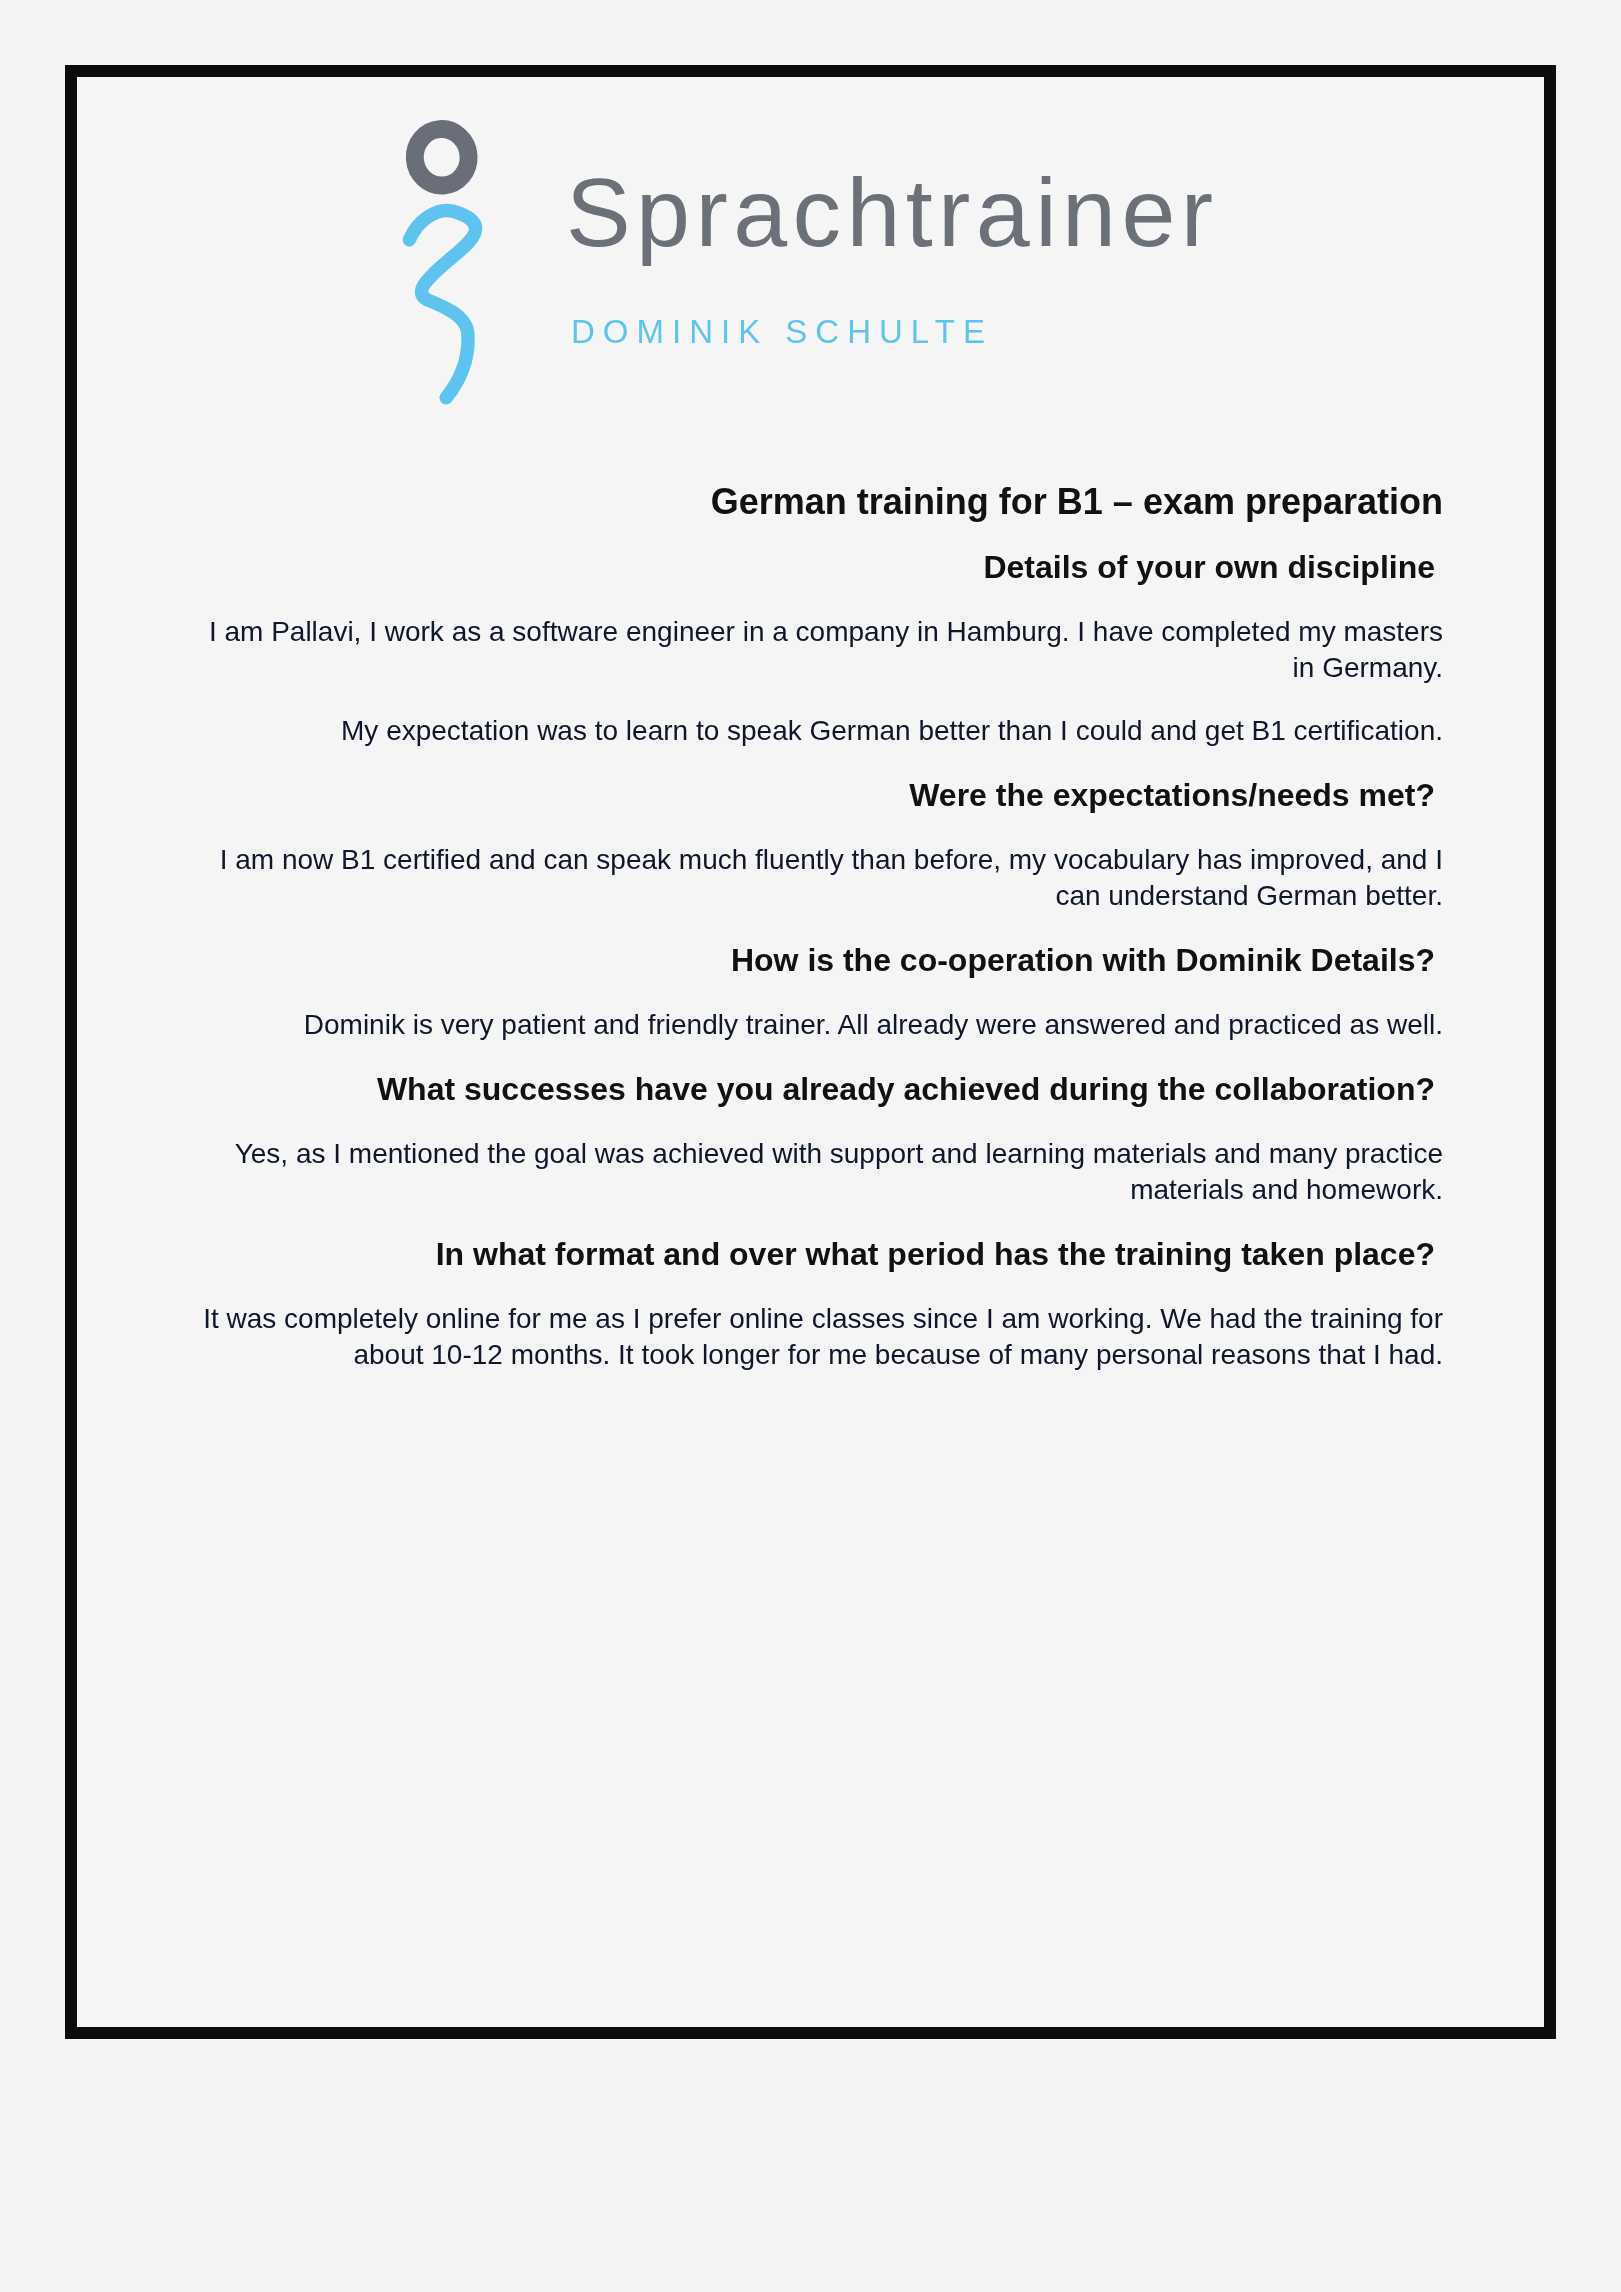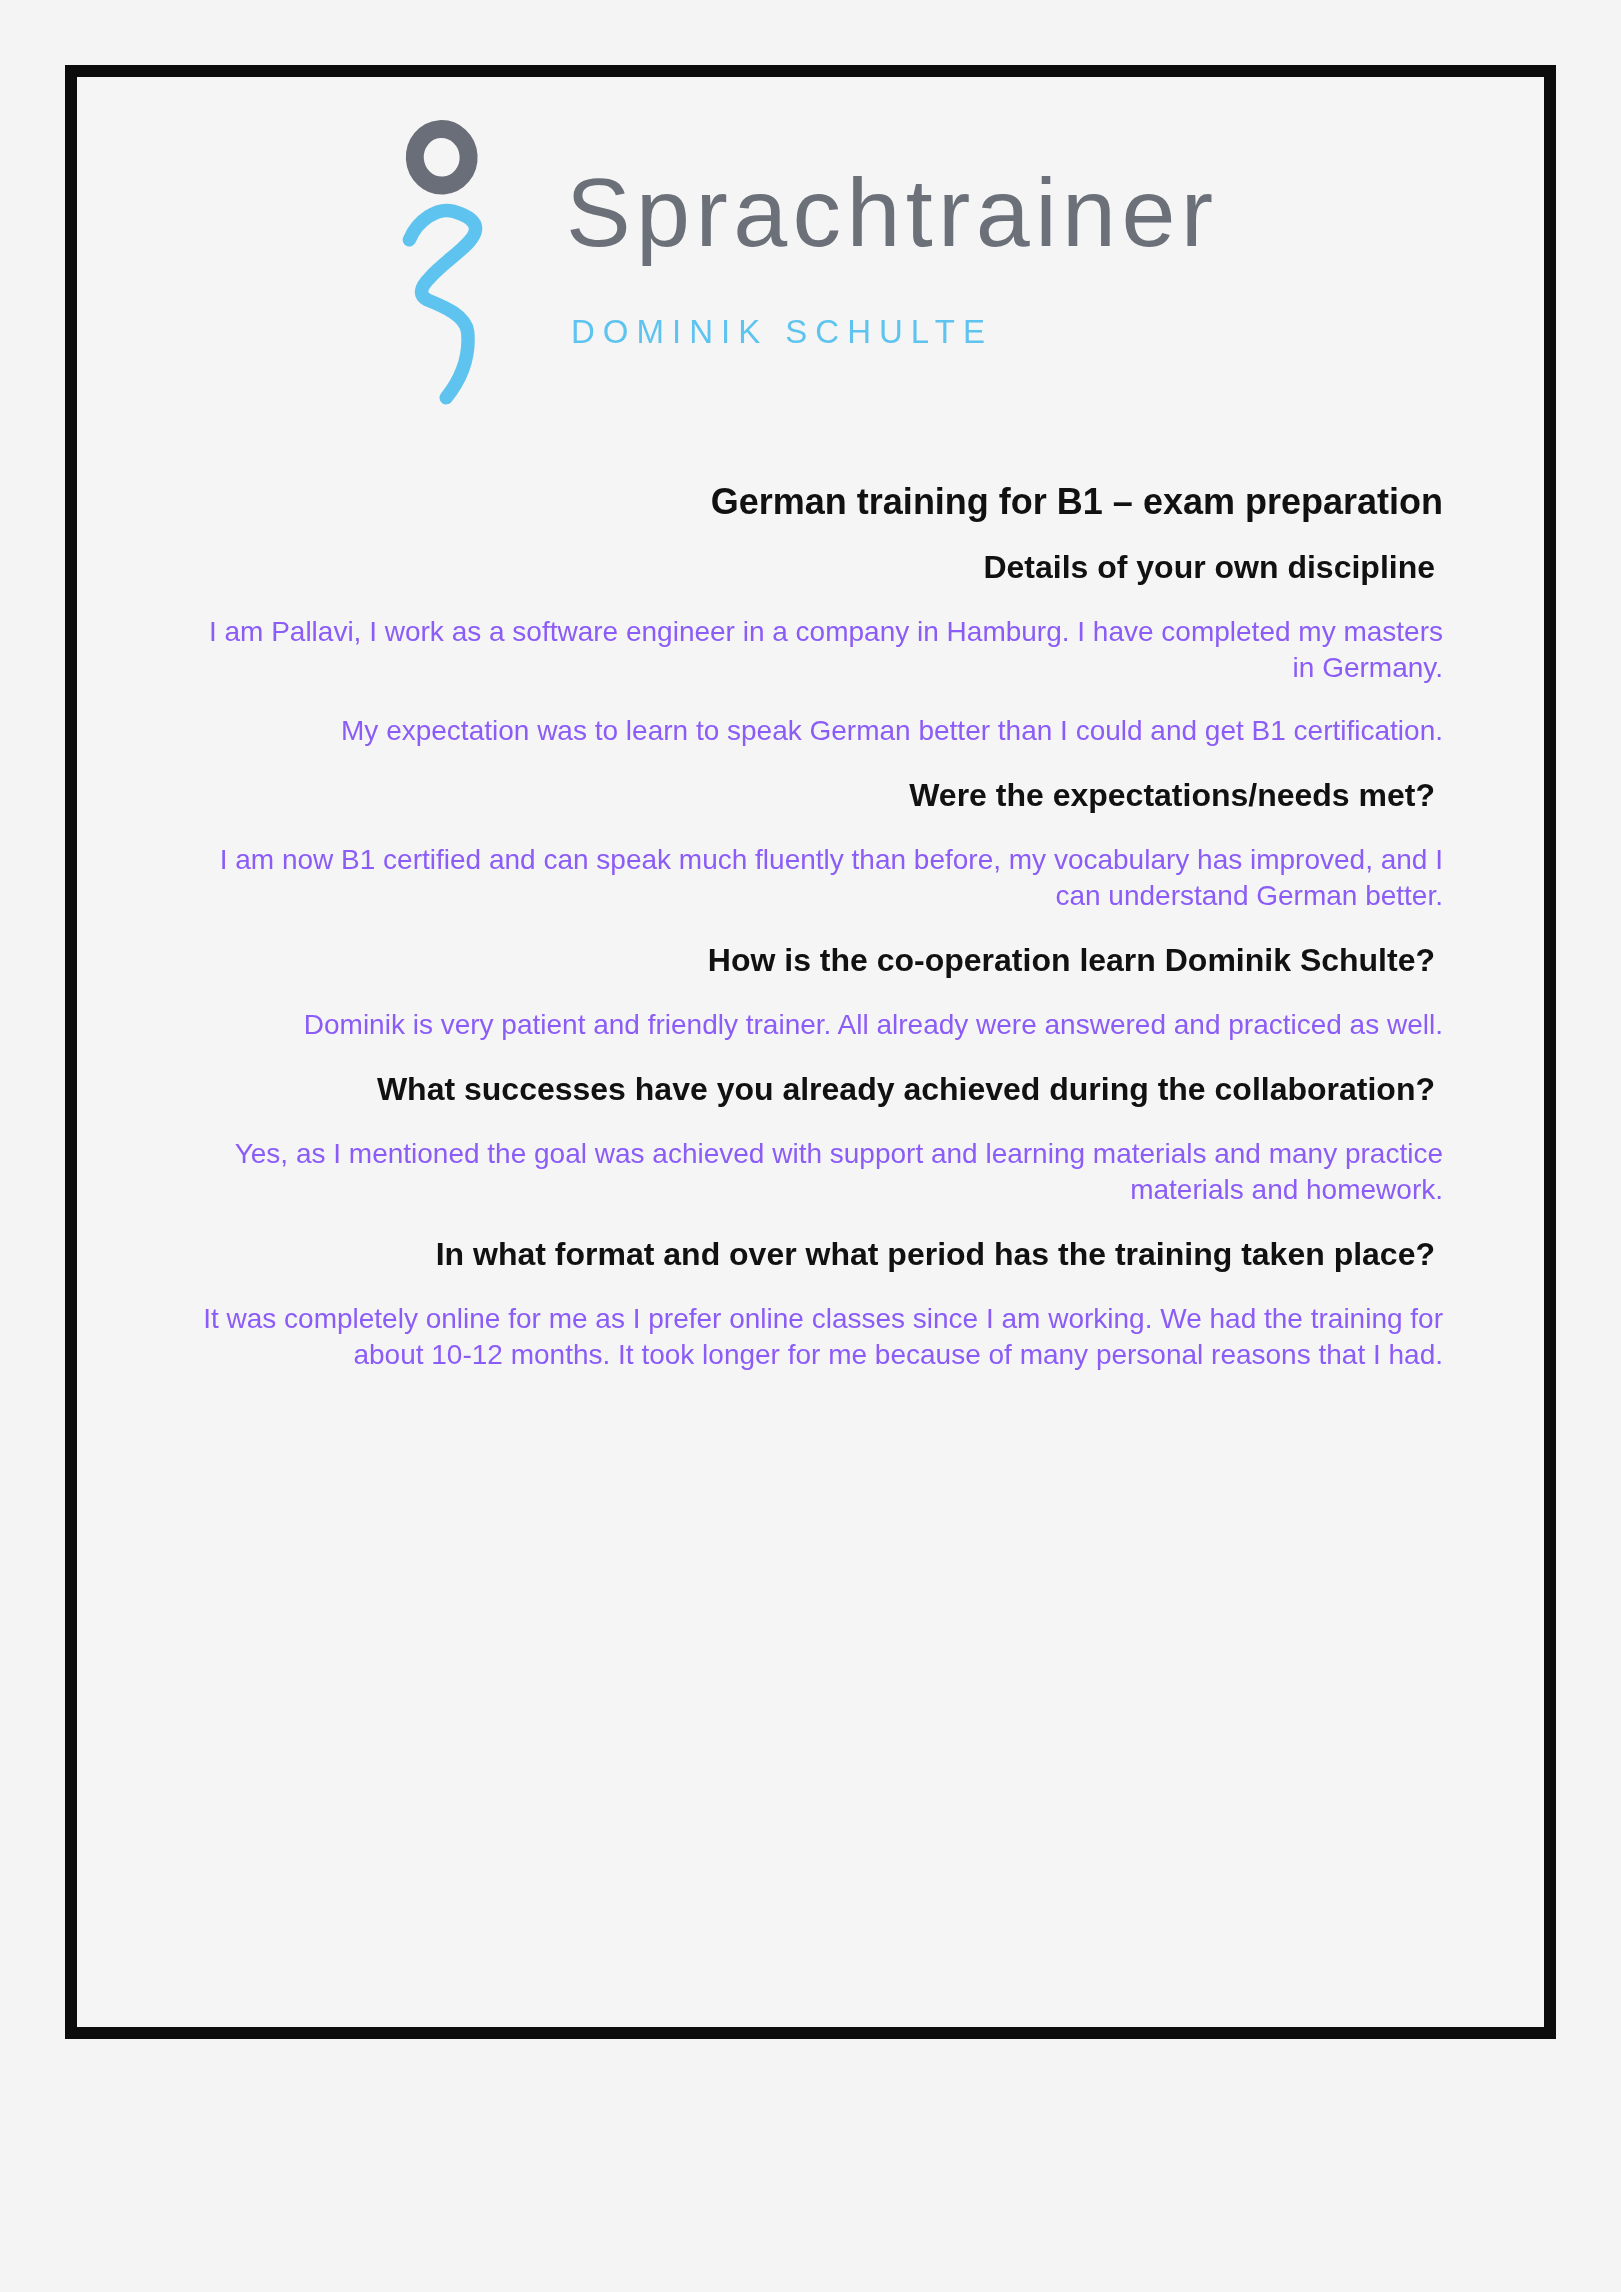--- a/index.html
+++ b/index.html
@@ -77,21 +77,21 @@
     font-size: 32px;
     line-height: 39px;
     font-weight: 700;
     color: #111;
   }
   .answer {
     margin: 27px 0;
     font-size: 28px;
     line-height: 36px;
     font-weight: 400;
-    color: #8b5cf6;
+    color: #0f172a;
   }
 </style>
 </head>
 <body>
 
 <div class="canvas">
 
   <div class="frame"></div>
 
   <header>
@@ -121,21 +121,21 @@
     <section>
       <p class="answer">My expectation was to learn to speak German better than I could and get B1 certification.</p>
     </section>
 
     <section>
       <h2 class="question">Were the expectations/needs met?</h2>
       <p class="answer">I am now B1 certified and can speak much fluently than before, my vocabulary has improved, and I can understand German better.</p>
     </section>
 
     <section>
-      <h2 class="question">How is the co-operation learn Dominik Schulte?</h2>
+      <h2 class="question">How is the co-operation with Dominik Details?</h2>
       <p class="answer">Dominik is very patient and friendly trainer. All already were answered and practiced as well.</p>
     </section>
 
     <section>
       <h2 class="question">What successes have you already achieved during the collaboration?</h2>
       <p class="answer">Yes, as I mentioned the goal was achieved with support and learning materials and many practice materials and homework.</p>
     </section>
 
     <section>
       <h2 class="question">In what format and over what period has the training taken place?</h2>

